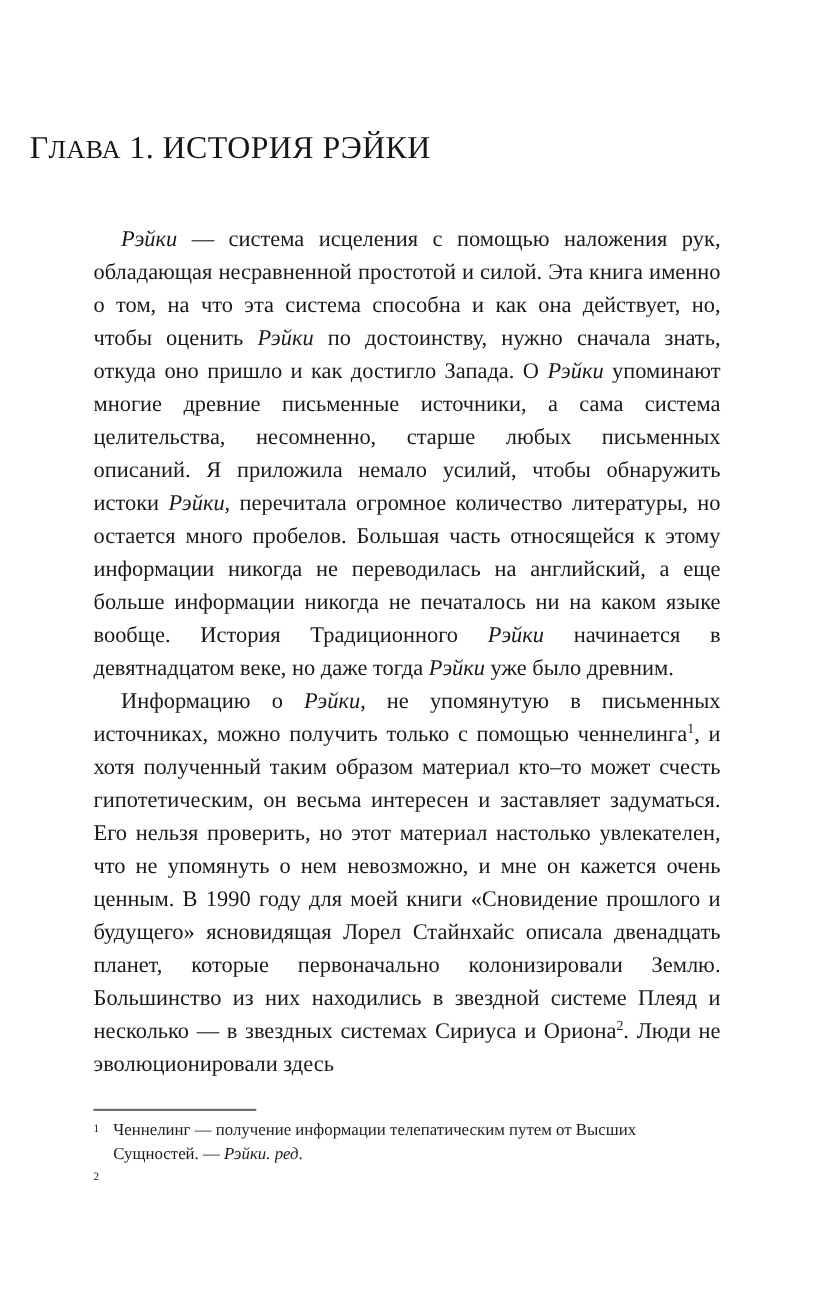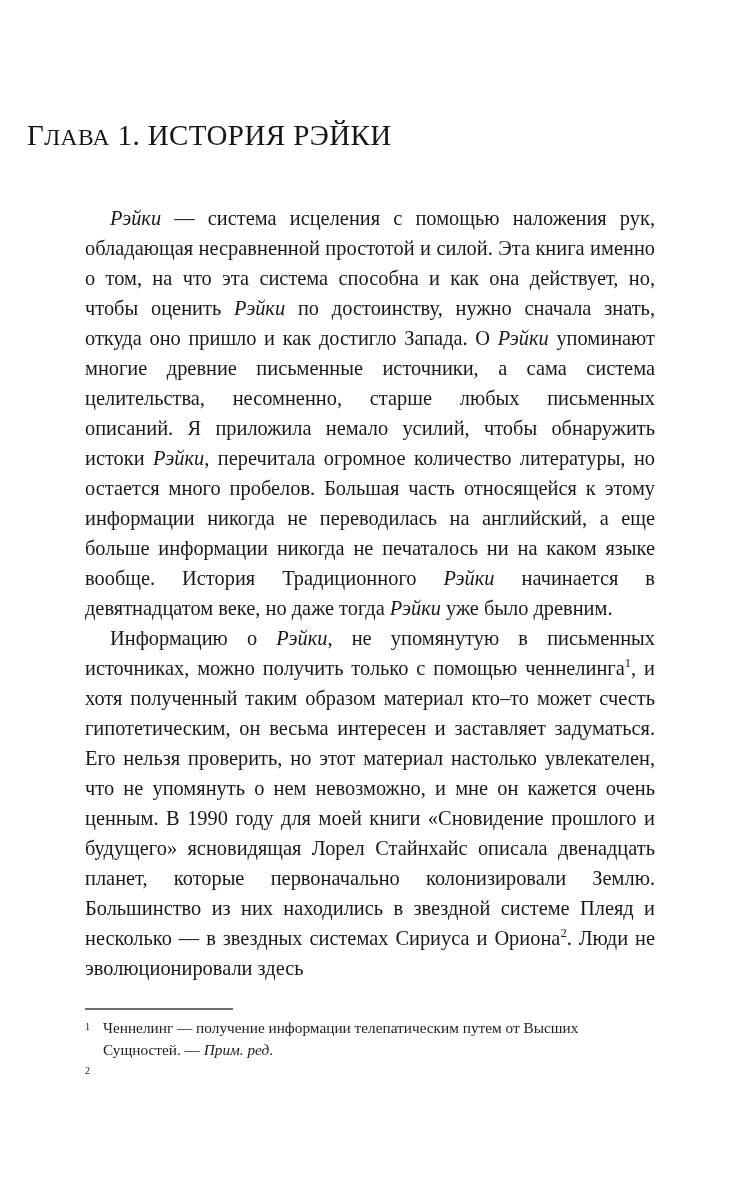--- a/index.html
+++ b/index.html
@@ -109,21 +109,21 @@
     <div class="body-text">
       <p><i>Рэйки</i> — система исцеления с помощью наложения рук, обладающая несравненной простотой и силой. Эта книга именно о том, на что эта система способна и как она действует, но, чтобы оценить <i>Рэйки</i> по достоинству, нужно сначала знать, откуда оно пришло и как достигло Запада. О <i>Рэйки</i> упоминают многие древние письменные источники, а сама система целительства, несомненно, старше любых письменных описаний. Я приложила немало усилий, чтобы обнаружить истоки <i>Рэйки</i>, перечитала огромное количество литературы, но остается много пробелов. Большая часть относящейся к этому информации никогда не переводилась на английский, а еще больше информации никогда не печаталось ни на каком языке вообще. История Традиционного <i>Рэйки</i> начинается в девятнадцатом веке, но даже тогда <i>Рэйки</i> уже было древним.</p>
       <p>Информацию о <i>Рэйки</i>, не упомянутую в письменных источниках, можно получить только с помощью ченнелинга<sup class="fnref">1</sup>, и хотя полученный таким образом материал кто–то может счесть гипотетическим, он весьма интересен и заставляет задуматься. Его нельзя проверить, но этот материал настолько увлекателен, что не упомянуть о нем невозможно, и мне он кажется очень ценным. В 1990 году для моей книги «Сновидение прошлого и будущего» ясновидящая Лорел Стайнхайс описала двенадцать планет, которые первоначально колонизировали Землю. Большинство из них находились в звездной системе Плеяд и несколько — в звездных системах Сириуса и Ориона<sup class="fnref">2</sup>. Люди не эволюционировали здесь</p>
     </div>
 
     <div class="footnotes">
       <div class="fn-rule"></div>
 
       <div class="fn">
         <span class="num">1</span>
-        <span>Ченнелинг — получение информации телепатическим путем от Высших Сущностей. — <i>Прим. ред</i>.</span>
+        <span>Ченнелинг — получение информации телепатическим путем от Высших Сущностей. — <i>Рэйки. ред</i>.</span>
       </div>
 
       <div class="fn">
         <span class="num">2</span>
       </div>
     </div>
 
   </div>
 </div>
 

